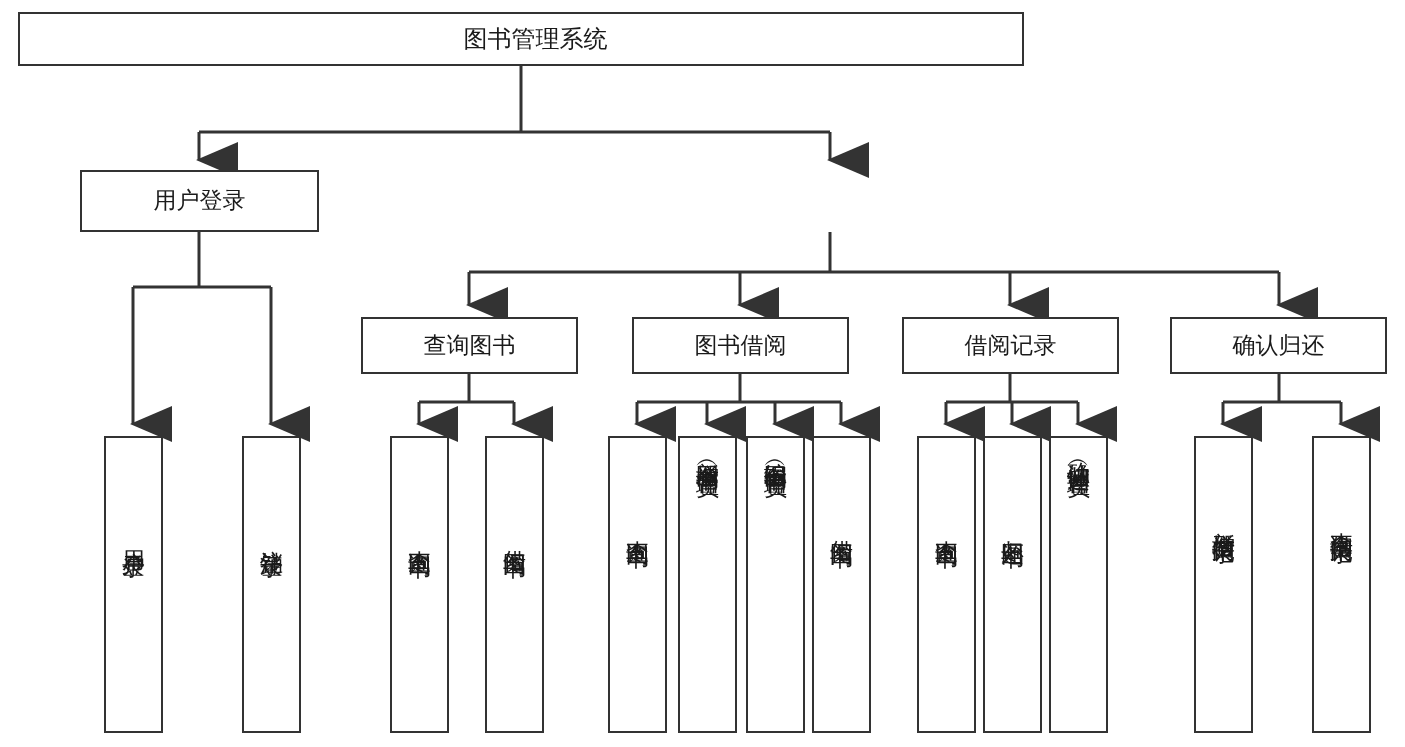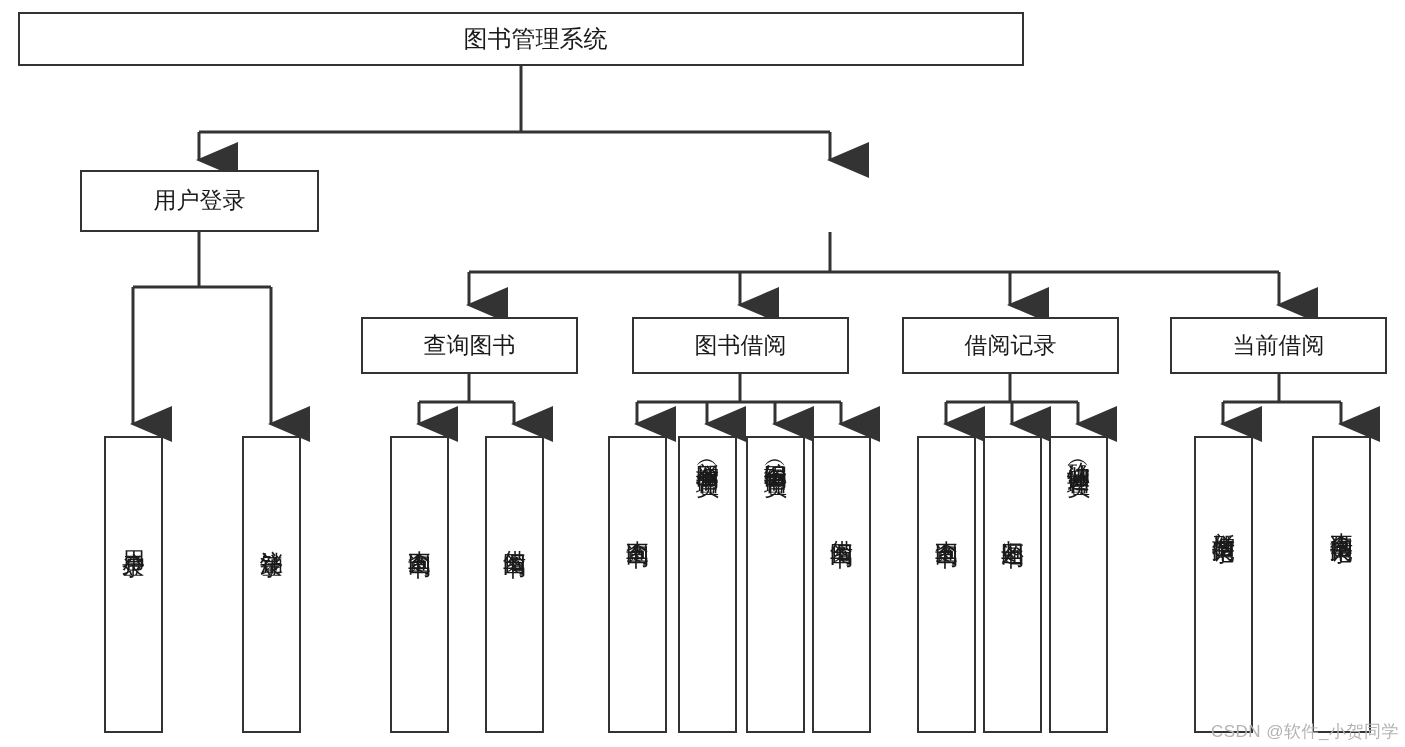--- a/index.html
+++ b/index.html
@@ -144,21 +144,21 @@
   <div class="node lvl3" style="left:361px; top:317px; width:217px; height:57px;">
     <span class="label">查询图书</span>
   </div>
   <div class="node lvl3" style="left:632px; top:317px; width:217px; height:57px;">
     <span class="label">图书借阅</span>
   </div>
   <div class="node lvl3" style="left:902px; top:317px; width:217px; height:57px;">
     <span class="label">借阅记录</span>
   </div>
   <div class="node lvl3" style="left:1170px; top:317px; width:217px; height:57px;">
-    <span class="label">当前借阅</span>
+    <span class="label">确认归还</span>
   </div>
 
   <div class="node leaf low" style="left:104px; top:436px; width:59px; height:297px;">
     <span class="label">用户登录</span>
   </div>
   <div class="node leaf low" style="left:242px; top:436px; width:59px; height:297px;">
     <span class="label">注销登录</span>
   </div>
 
   <div class="node leaf low" style="left:390px; top:436px; width:59px; height:297px;">
@@ -191,14 +191,13 @@
     <span class="label">确认归还（管理员）</span>
   </div>
 
   <div class="node leaf mid" style="left:1194px; top:436px; width:59px; height:297px;">
     <span class="label">新增借阅记录</span>
   </div>
   <div class="node leaf mid" style="left:1312px; top:436px; width:59px; height:297px;">
     <span class="label">查询借阅记录</span>
   </div>
 
-  <div id="watermark">CSDN @软件_小贺同学</div>
 </div>
 
 </body></html>

